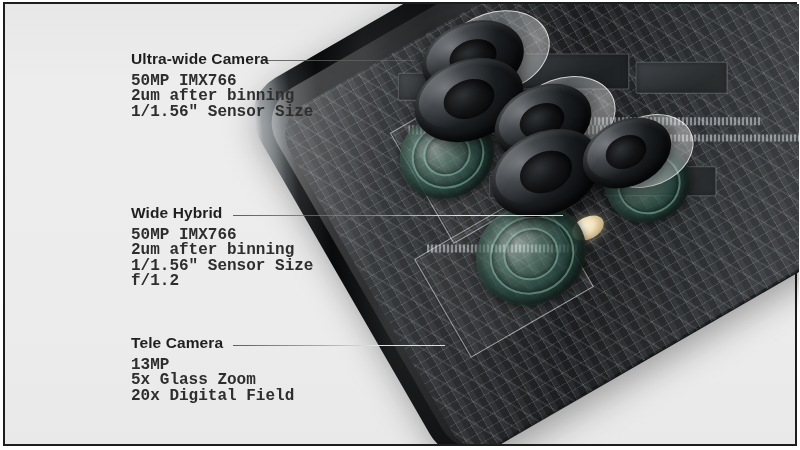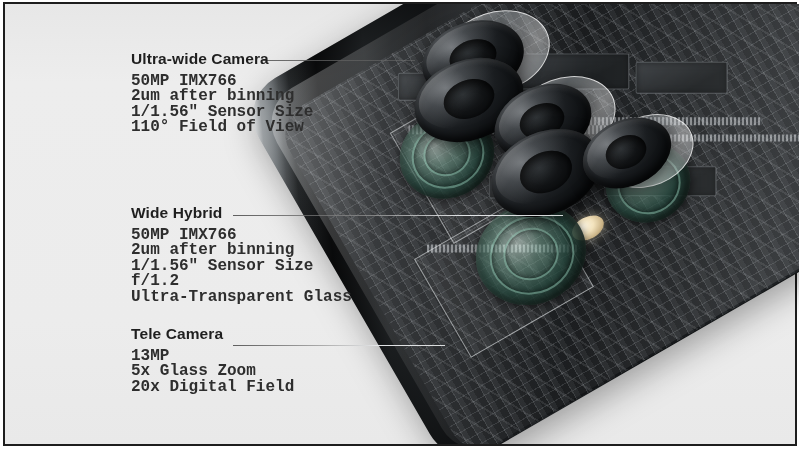--- a/index.html
+++ b/index.html
@@ -358,33 +358,31 @@
 
     <div class="leader" style="left:258px; top:56px; width:152px;"></div>
     <div class="leader bright" style="left:228px; top:211px; width:330px;"></div>
     <div class="leader bright" style="left:228px; top:341px; width:212px;"></div>
 
     <div class="annot" style="left:126px; top:47px;">
       <div class="annot-head">Ultra-wide Camera</div>
       <div class="annot-line">50MP IMX766</div>
       <div class="annot-line">2um after binning</div>
       <div class="annot-line">1/1.56" Sensor Size</div>
-      <div class="annot-line">110° Field of View</div>
     </div>
 
     <div class="annot" style="left:126px; top:201px;">
       <div class="annot-head">Wide Hybrid</div>
       <div class="annot-line">50MP IMX766</div>
       <div class="annot-line">2um after binning</div>
       <div class="annot-line">1/1.56" Sensor Size</div>
       <div class="annot-line">f/1.2</div>
-      <div class="annot-line">Ultra-Transparent Glass</div>
     </div>
 
-    <div class="annot" style="left:126px; top:322px;">
+    <div class="annot" style="left:126px; top:331px;">
       <div class="annot-head">Tele Camera</div>
       <div class="annot-line">13MP</div>
       <div class="annot-line">5x Glass Zoom</div>
       <div class="annot-line">20x Digital Field</div>
     </div>
 
   </div>
 </div>
 
 </body></html>

